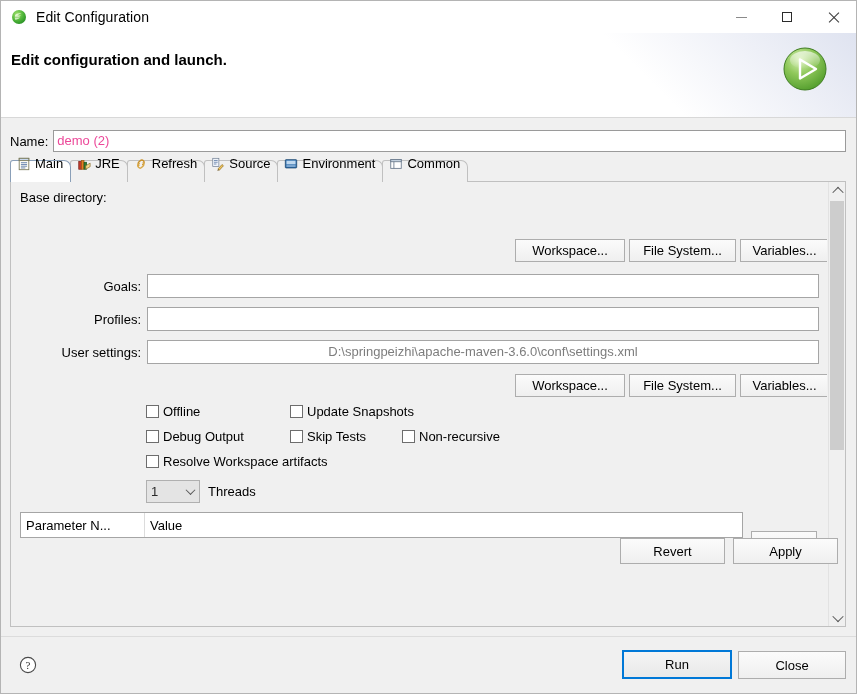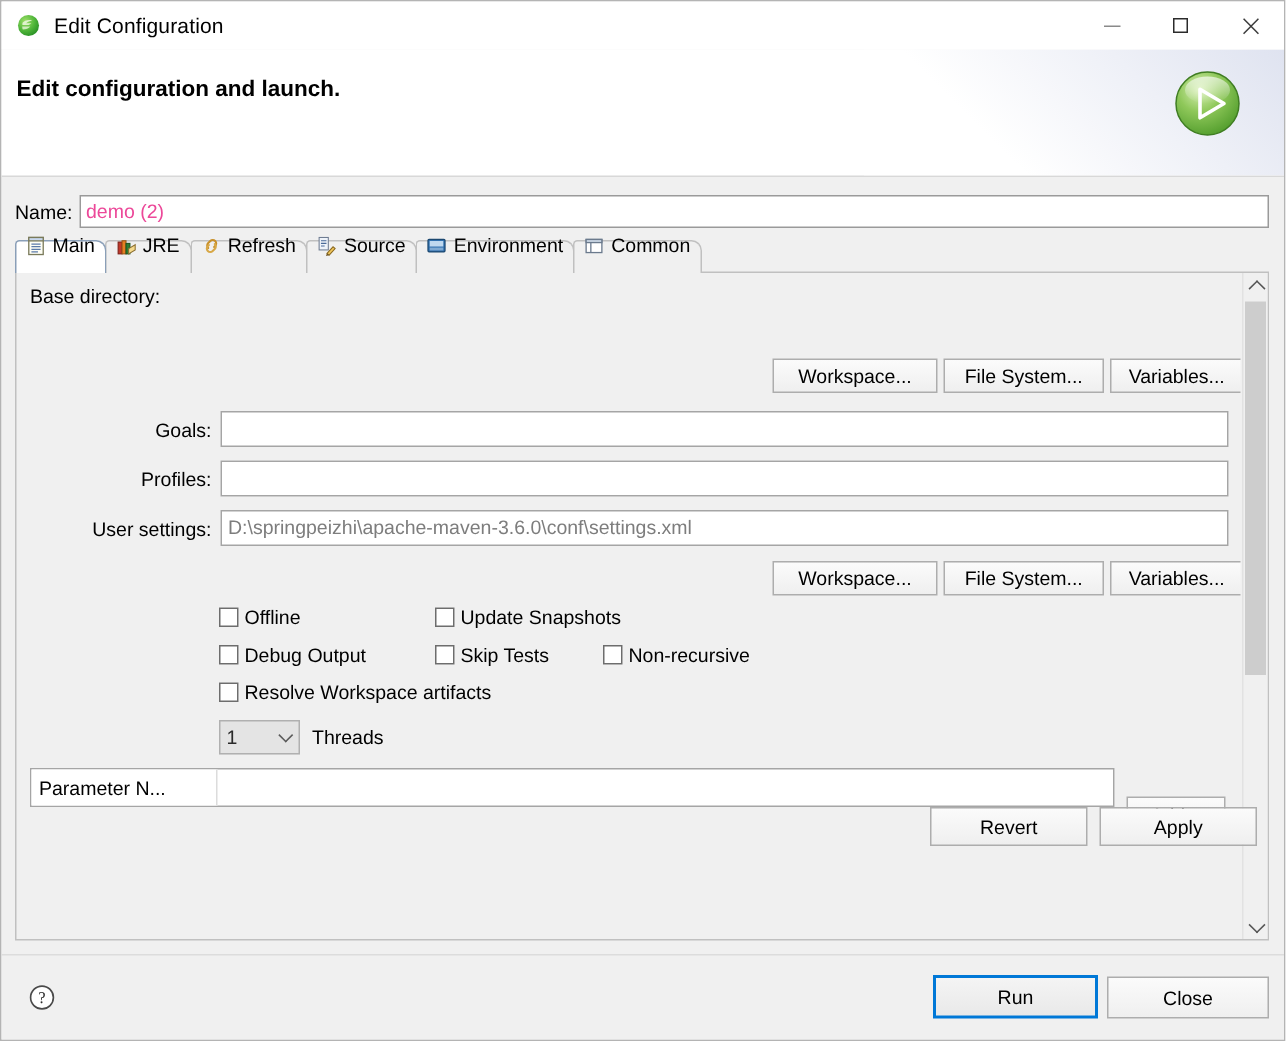--- a/index.html
+++ b/index.html
@@ -537,21 +537,21 @@
             <div class="btn abs" style="left:618px; top:57px; width:107px; height:23px;">File System...</div>
             <div class="btn abs" style="left:729px; top:57px; width:89px; height:23px;">Variables...</div>
 
             <div class="rowlabel" style="left:20px; top:97px; width:110px;">Goals:</div>
             <input class="txtfield" type="text" style="left: 136px; top: 92px; width: 672px;" value="">
 
             <div class="rowlabel" style="left:20px; top:130px; width:110px;">Profiles:</div>
             <input class="txtfield" type="text" style="left: 136px; top: 125px; width: 672px;" value="">
 
             <div class="rowlabel" style="left:10px; top:163px; width:120px;">User settings:</div>
-            <input class="txtfield ghost" type="text" style="left: 136px; top: 158px; width: 672px;" value="D:\springpeizhi\apache-maven-3.6.0\conf\settings.xml">
+            <input class="txtfield ghost" type="text" style="left: 136px; top: 158px; width: 672px; text-align: center;" value="D:\springpeizhi\apache-maven-3.6.0\conf\settings.xml">
 
             <div class="btn abs" style="left:504px; top:192px; width:110px; height:23px;">Workspace...</div>
             <div class="btn abs" style="left:618px; top:192px; width:107px; height:23px;">File System...</div>
             <div class="btn abs" style="left:729px; top:192px; width:89px; height:23px;">Variables...</div>
 
             <div class="cbx" style="left:135px; top:222px;">
               <span class="box"></span>
               <span>Offline</span>
             </div>
             <div class="cbx" style="left:279px; top:222px;">
@@ -580,20 +580,21 @@
             <div class="combo" style="left:135px; top:298px; width:54px;">
               <span class="cval">1</span>
               <span class="carrow">
                 <span class="carrow-g"></span>
               </span>
             </div>
             <div class="sec-label" style="left:197px; top:302px;">Threads</div>
 
             <div class="ptable" style="left:9px; top:330px; width:723px; height:26px;">
               <div class="pth" style="width:124px;">Parameter N...</div>
+              <div class="pth last">Value</div>
             </div>
             <div class="btn abs" style="left:740px; top:331px; width:66px; height:24px;margin-top:18px;">Add...</div>
 
           </div>
 
           <div class="vscroll">
             <div class="vs-arrow">
               <span class="chev up"></span>
             </div>
             <div class="vs-thumb"></div>

